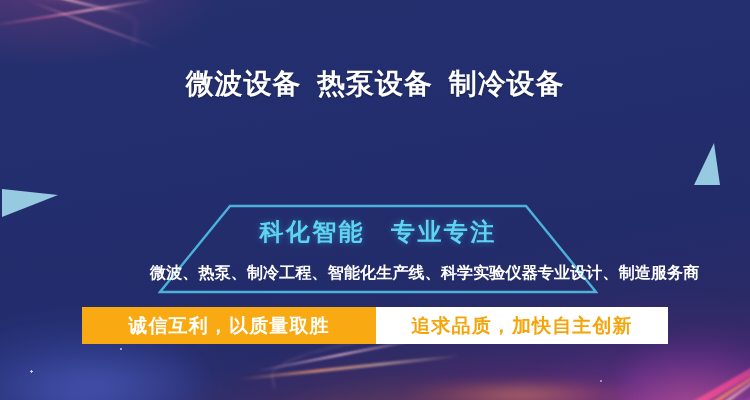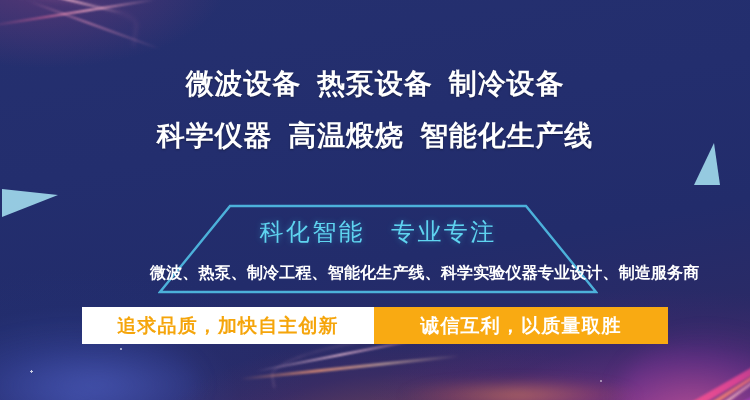--- a/index.html
+++ b/index.html
@@ -85,21 +85,21 @@
     color:#ffffff;font-weight:bold;letter-spacing:.055em;
     font-family:"DejaVu Sans","Liberation Sans",sans-serif;
     text-shadow:0 1px 2px rgba(0,0,0,.35);}
   .hl-line{font-size:28px;line-height:52px;white-space:nowrap;}
   .hl-gap{display:inline-block;width:16px;}
 
   
   .trap{position:absolute;left:158px;top:204px;width:440px;height:92px;}
   .trap svg{display:block;}
   .tag-row{position:absolute;left:158px;top:216px;width:440px;text-align:center;
-    color:#5fd4f0;font-size:24px;font-weight:normal;letter-spacing:.10em;white-space:nowrap;
+    color:#5fd4f0;font-size:24px;font-weight:bold;letter-spacing:.10em;white-space:nowrap;
     text-shadow:0 0 6px rgba(60,190,230,.45);}
   .tag-gap{display:inline-block;width:26px;}
   .sub-row{position:absolute;left:150px;top:263px;width:456px;text-align:center;
     color:#ffffff;font-size:16px;font-weight:bold;letter-spacing:.01em;white-space:nowrap;}
 
   
   .bars{position:absolute;left:82px;top:307px;width:586px;height:37px;display:flex;}
   .bar{display:flex;align-items:center;justify-content:center;height:37px;white-space:nowrap;}
   .bar-white{width:292px;background:#ffffff;color:#f5a50b;
     font-size:19px;font-weight:bold;letter-spacing:.06em;}
@@ -130,35 +130,32 @@
   <div class="streak br-4"></div>
   <div class="dots"></div>
 
   <div class="tri-left"></div>
   <div class="tri-right"></div>
 
   <div class="headline">
     <div class="hl-line">
       <span>微波设备</span><span class="hl-gap"></span><span>热泵设备</span><span class="hl-gap"></span><span>制冷设备</span>
     </div>
-    <div class="hl-line">
-      <span>科学仪器</span><span class="hl-gap"></span><span>高温煅烧</span><span class="hl-gap"></span><span>智能化生产线</span>
-    </div>
   </div>
 
   <div class="trap">
     <svg width="440" height="92" viewBox="0 0 440 92" xmlns="http://www.w3.org/2000/svg">
       <polygon points="72,2 368,2 438,88 2,88" fill="none" stroke="#4fb8e0" stroke-width="2.4" opacity="0.95"></polygon>
     </svg>
   </div>
 
   <div class="tag-row">
     <span>科化智能</span><span class="tag-gap"></span><span>专业专注</span>
   </div>
 
   <div class="sub-row">微波、热泵、制冷工程、智能化生产线、科学实验仪器专业设计、制造服务商</div>
 
   <div class="bars">
+    <div class="bar bar-orange">诚信互利，以质量取胜</div>
     <div class="bar bar-white">追求品质，加快自主创新</div>
-    <div class="bar bar-orange">诚信互利，以质量取胜</div>
   </div>
 
 </div>
 
 </body></html>

